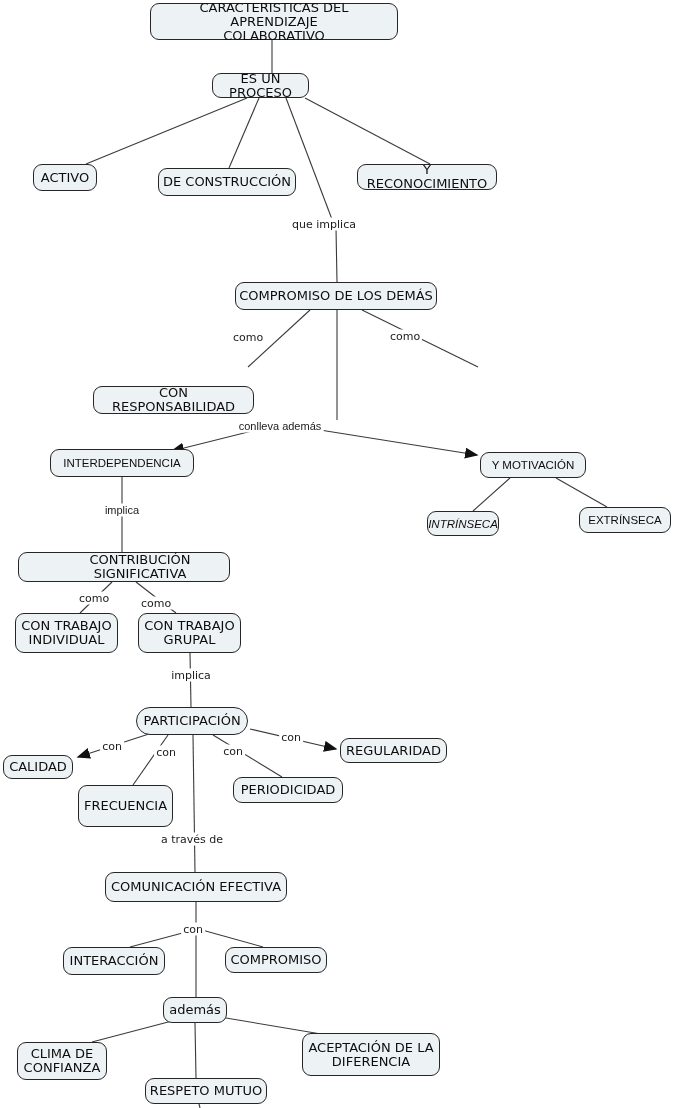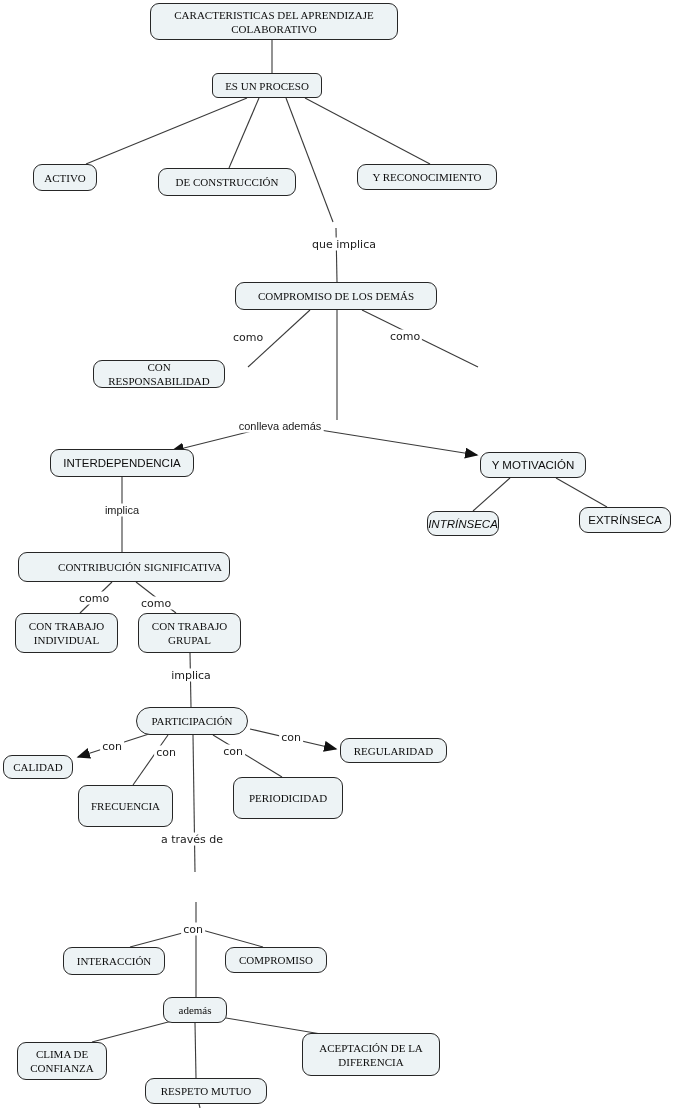--- a/index.html
+++ b/index.html
@@ -18,30 +18,29 @@
     z-index: 1;
   }
   .node {
     position: absolute;
     z-index: 2;
     box-sizing: border-box;
     background: #edf3f5;
     border: 1.4px solid #262626;
     border-radius: 9px;
     color: #0d0d0d;
-    font-size: 11px;
+    font-size: 13px;
     line-height: 14px;
     display: flex;
     align-items: center;
     justify-content: center;
     text-align: center;
     white-space: pre-line;
     padding: 1px 3px;
     cursor: default;
-    font-family: Liberation Serif, serif;
   }
   .node.narrow { font-family: "Liberation Sans", sans-serif; font-size: 11.5px; }
   .link-label {
     position: absolute;
     z-index: 3;
     transform: translate(-50%, -50%);
     background: #ffffff;
     color: #1a1a1a;
     font-size: 11px;
     line-height: 13px;
@@ -87,49 +86,50 @@
       <line x1="190" y1="931" x2="130" y2="947" stroke="#3a3a3a" stroke-width="1.1"></line>
       <line x1="202" y1="930" x2="263" y2="947" stroke="#3a3a3a" stroke-width="1.1"></line>
       <line x1="172" y1="1021" x2="92" y2="1042" stroke="#3a3a3a" stroke-width="1.1"></line>
       <line x1="195" y1="1023" x2="196" y2="1078" stroke="#3a3a3a" stroke-width="1.1"></line>
       <line x1="220" y1="1017" x2="333" y2="1036" stroke="#3a3a3a" stroke-width="1.1"></line>
       <line x1="199" y1="1104" x2="200" y2="1108" stroke="#3a3a3a" stroke-width="1.1"></line>
     </svg>
 
 <div class="node" style="left: 150px; top: 3px; width: 248px; height: 37px;">CARACTERISTICAS DEL APRENDIZAJE
 COLABORATIVO</div>
-    <div class="node" style="left: 212px; top: 73px; width: 110px; height: 25px; border-radius: 6px;">ES UN PROCESO</div>
+    <div class="node" style="left: 212px; top: 73px; width: 97px; height: 25px;">ES UN PROCESO</div>
     <div class="node" style="left: 33px; top: 164px; width: 64px; height: 27px;">ACTIVO</div>
     <div class="node" style="left: 357px; top: 164px; width: 140px; height: 26px;">Y RECONOCIMIENTO</div>
     <div class="node" style="left: 158px; top: 168px; width: 138px; height: 28px;">DE CONSTRUCCIÓN</div>
     <div class="node" style="left: 235px; top: 282px; width: 202px; height: 28px;">COMPROMISO DE LOS DEMÁS</div>
-    <div class="node" style="left: 93px; top: 360px; width: 132px; height: 28px;">CON RESPONSABILIDAD</div>
+    <div class="node" style="left: 93px; top: 386px; width: 161px; height: 28px;">CON RESPONSABILIDAD</div>
     <div class="node narrow" style="left: 50px; top: 449px; width: 144px; height: 28px;">INTERDEPENDENCIA</div>
     <div class="node narrow" style="left: 480px; top: 452px; width: 106px; height: 26px;">Y MOTIVACIÓN</div>
     <div class="node narrow" style="left: 427px; top: 511px; width: 72px; height: 25px; font-style: italic;">INTRÍNSECA</div>
     <div class="node narrow" style="left: 579px; top: 507px; width: 92px; height: 26px;">EXTRÍNSECA</div>
     <div class="node" style="left: 18px; top: 552px; width: 212px; height: 30px; padding-left: 35px;">CONTRIBUCIÓN SIGNIFICATIVA</div>
     <div class="node" style="left: 15px; top: 613px; width: 103px; height: 40px;">CON TRABAJO
 INDIVIDUAL</div>
     <div class="node" style="left: 138px; top: 613px; width: 103px; height: 40px;">CON TRABAJO
 GRUPAL</div>
     <div class="node" style="left: 136px; top: 707px; width: 112px; height: 28px; border-radius: 14px;">PARTICIPACIÓN</div>
     <div class="node" style="left: 3px; top: 755px; width: 70px; height: 24px;">CALIDAD</div>
     <div class="node" style="left: 78px; top: 785px; width: 95px; height: 42px;">FRECUENCIA</div>
-    <div class="node" style="left: 233px; top: 777px; width: 110px; height: 42px;">PERIODICIDAD</div>
+    <div class="node" style="left: 233px; top: 777px; width: 110px; height: 26px;">PERIODICIDAD</div>
     <div class="node" style="left: 340px; top: 738px; width: 107px; height: 25px;">REGULARIDAD</div>
+    <div class="node" style="left: 105px; top: 872px; width: 182px; height: 30px;">COMUNICACIÓN EFECTIVA</div>
     <div class="node" style="left: 63px; top: 947px; width: 102px; height: 28px;">INTERACCIÓN</div>
     <div class="node" style="left: 225px; top: 947px; width: 102px; height: 26px;">COMPROMISO</div>
     <div class="node" style="left: 163px; top: 997px; width: 64px; height: 26px;">además</div>
     <div class="node" style="left: 17px; top: 1042px; width: 90px; height: 38px;">CLIMA DE
 CONFIANZA</div>
     <div class="node" style="left: 138px; top: 1078px; width: 122px; height: 26px; margin-left: 7px;">RESPETO MUTUO</div>
     <div class="node" style="left: 302px; top: 1033px; width: 138px; height: 43px;">ACEPTACIÓN DE LA
 DIFERENCIA</div>
-    <div class="link-label" style="left: 344px; top: 224px; margin-top: 20px;">que implica</div>
+    <div class="link-label" style="left: 324px; top: 224px;">que implica</div>
     <div class="link-label" style="left: 248px; top: 337px;">como</div>
     <div class="link-label" style="left: 405px; top: 336px;">como</div>
     <div class="link-label narrow" style="left: 280px; top: 426px;">conlleva además</div>
     <div class="link-label narrow" style="left: 122px; top: 510px;">implica</div>
     <div class="link-label" style="left: 94px; top: 598px;">como</div>
     <div class="link-label" style="left: 156px; top: 603px;">como</div>
     <div class="link-label" style="left: 191px; top: 675px;">implica</div>
     <div class="link-label" style="left: 112px; top: 746px;">con</div>
     <div class="link-label" style="left: 166px; top: 752px;">con</div>
     <div class="link-label" style="left: 233px; top: 751px;">con</div>

